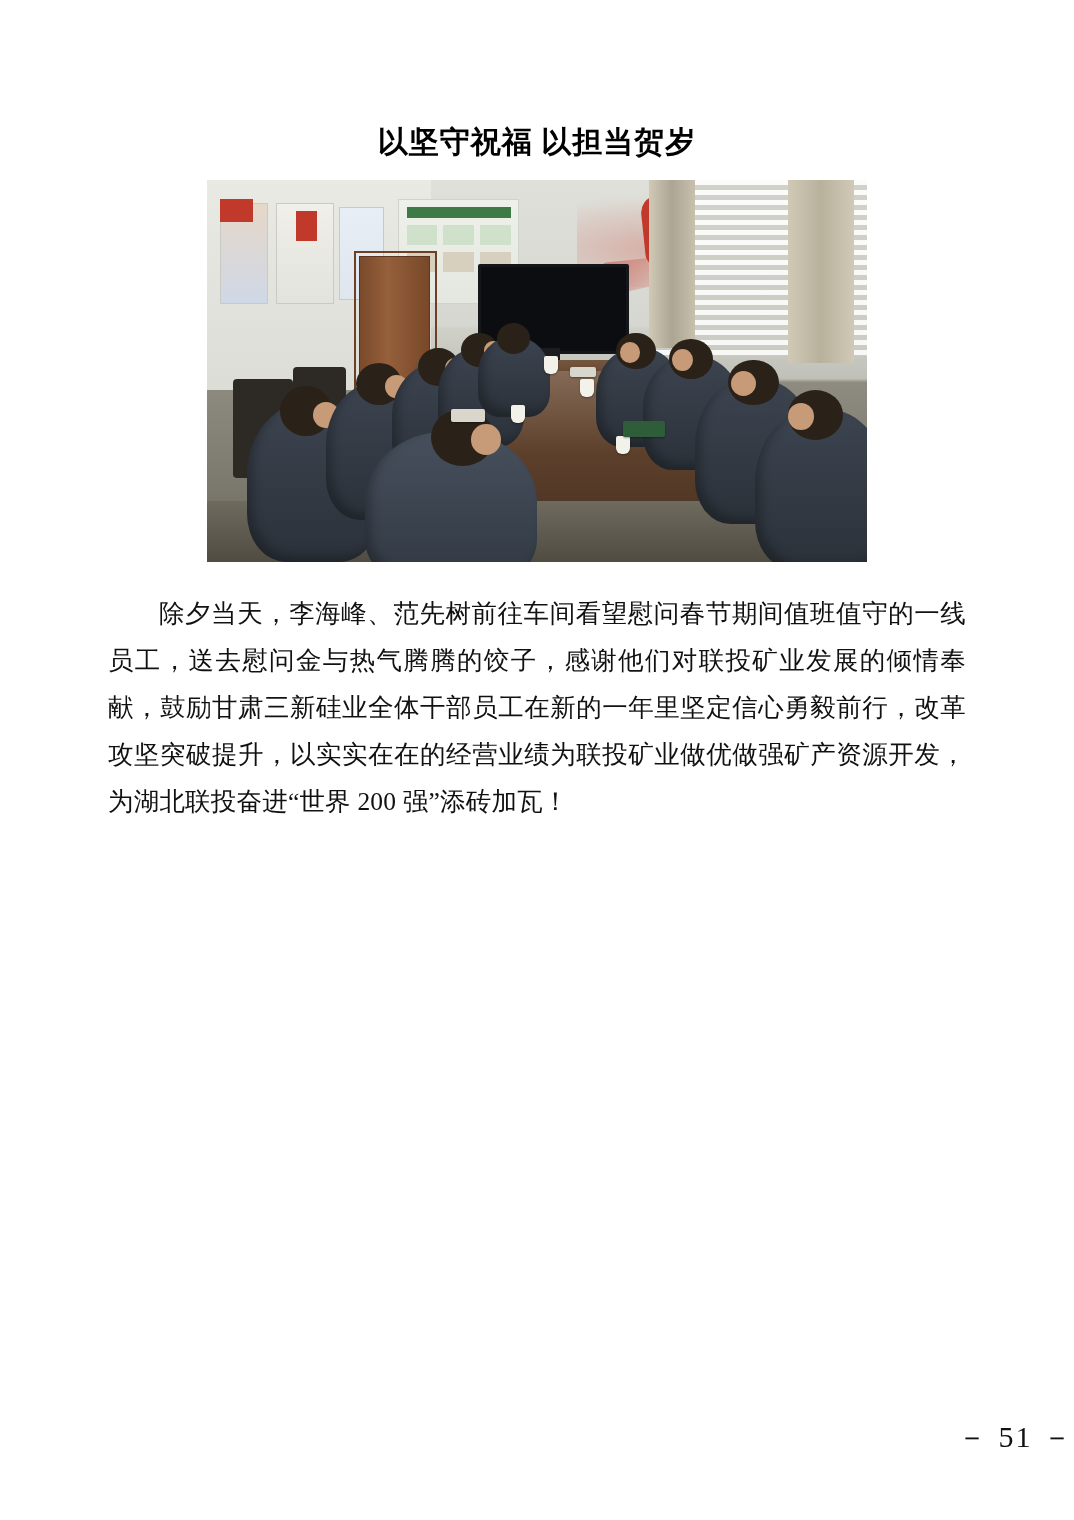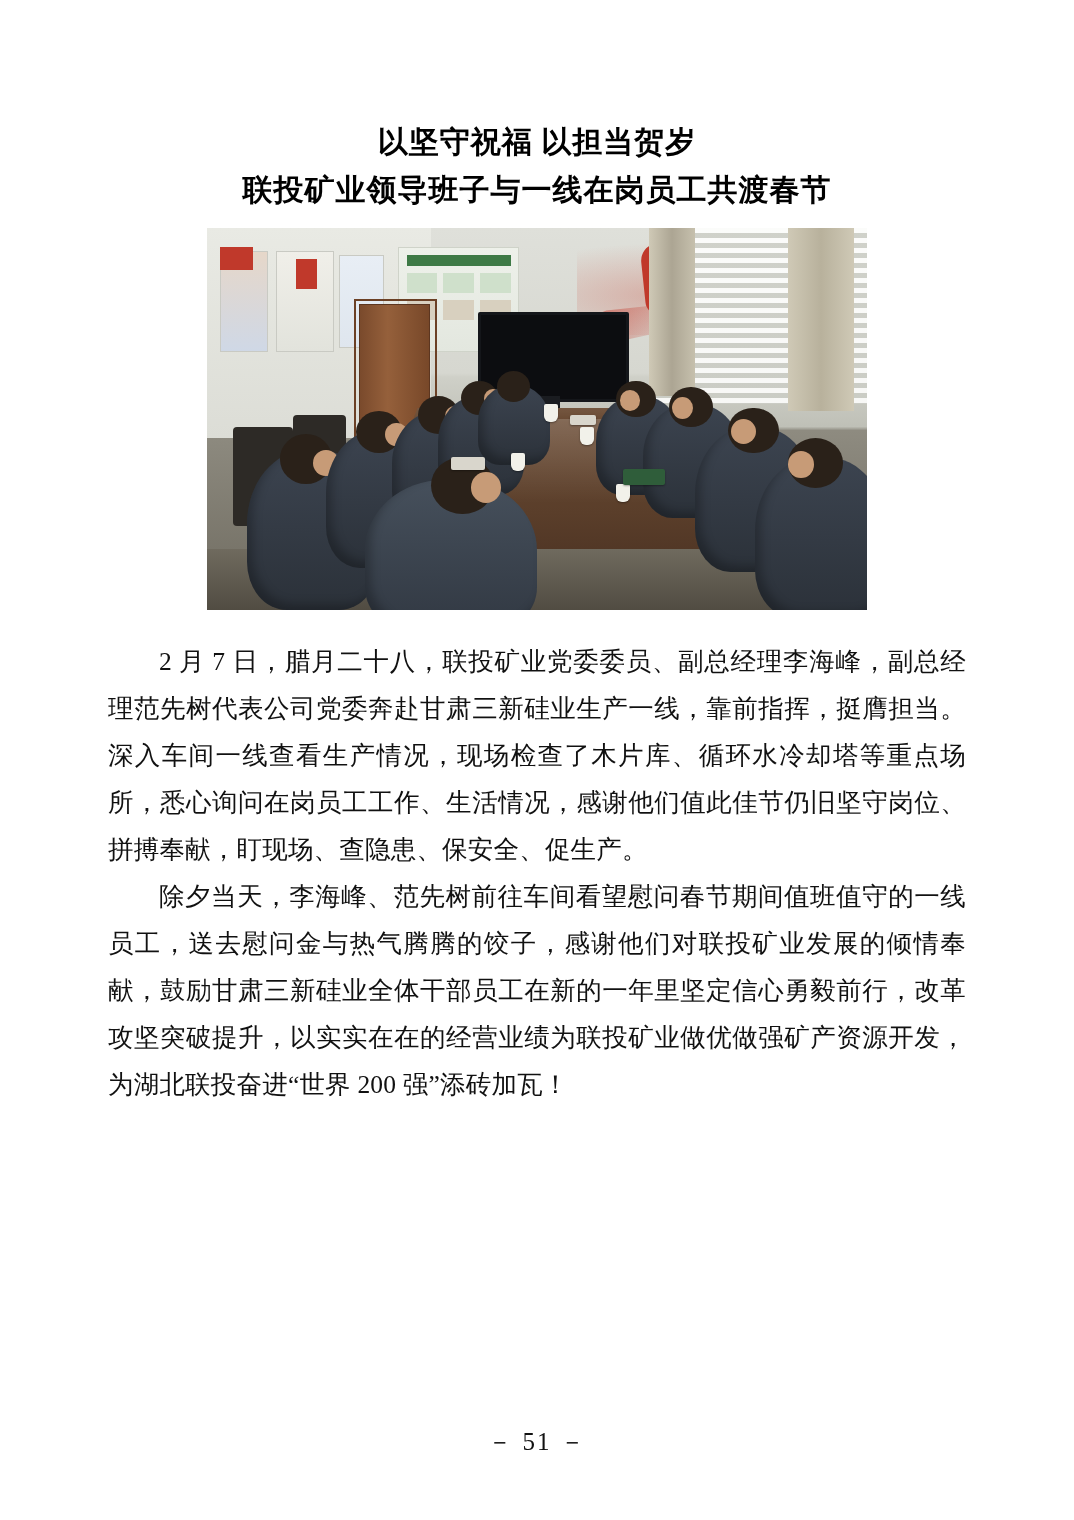--- a/index.html
+++ b/index.html
@@ -183,34 +183,33 @@
   }
   .body p {
     margin: 0;
     text-indent: 2em;
     letter-spacing: 0.2px;
   }
   .pagenum {
     position: absolute;
     left: 0; right: 0;
     bottom: 62px;
-    text-align: center;
-    font-size: 25px;
+    text-align: right;
+    font-size: 30px;
     letter-spacing: 2px;
     color: #111;
   }
 </style>
 </head>
 <body>
 
 <div class="page">
 
   <div class="title-block">
     <div class="title-line">以坚守祝福 以担当贺岁</div>
-    <div class="title-line">联投矿业领导班子与一线在岗员工共渡春节</div>
   </div>
 
   <div class="figure" title="会议室内多名身着深蓝色工装的员工围坐长条会议桌开会，墙上有宣传展板与红色拳头标识，正前方为黑色大屏电视，右侧为百叶窗。">
     <div class="photo">
       <div class="wall-left"></div>
       <div class="poster p1"></div>
       <div class="poster p2"></div>
       <div class="poster p3"></div>
       <div class="redbanner"></div>
       <div class="poster p4"></div>
@@ -299,19 +298,18 @@
       <div class="cup" style="left:56.5%;top:52%"></div>
       <div class="cup" style="left:62%;top:67%"></div>
       <div class="cup" style="left:51%;top:46%"></div>
       <div class="book" style="left:63%;top:63%;width:42px;height:16px"></div>
       <div class="book" style="left:37%;top:60%;width:34px;height:13px;background:#d9d6cc"></div>
       <div class="book" style="left:55%;top:49%;width:26px;height:10px;background:#d9d6cc"></div>
     </div>
   </div>
 
   <div class="body">
-    <p>2 月 7 日，腊月二十八，联投矿业党委委员、副总经理李海峰，副总经理范先树代表公司党委奔赴甘肃三新硅业生产一线，靠前指挥，挺膺担当。深入车间一线查看生产情况，现场检查了木片库、循环水冷却塔等重点场所，悉心询问在岗员工工作、生活情况，感谢他们值此佳节仍旧坚守岗位、拼搏奉献，盯现场、查隐患、保安全、促生产。</p>
     <p>除夕当天，李海峰、范先树前往车间看望慰问春节期间值班值守的一线员工，送去慰问金与热气腾腾的饺子，感谢他们对联投矿业发展的倾情奉献，鼓励甘肃三新硅业全体干部员工在新的一年里坚定信心勇毅前行，改革攻坚突破提升，以实实在在的经营业绩为联投矿业做优做强矿产资源开发，为湖北联投奋进“世界 200 强”添砖加瓦！</p>
   </div>
 
   <div class="pagenum">－ 51 －</div>
 
 </div>
 
 </body></html>

